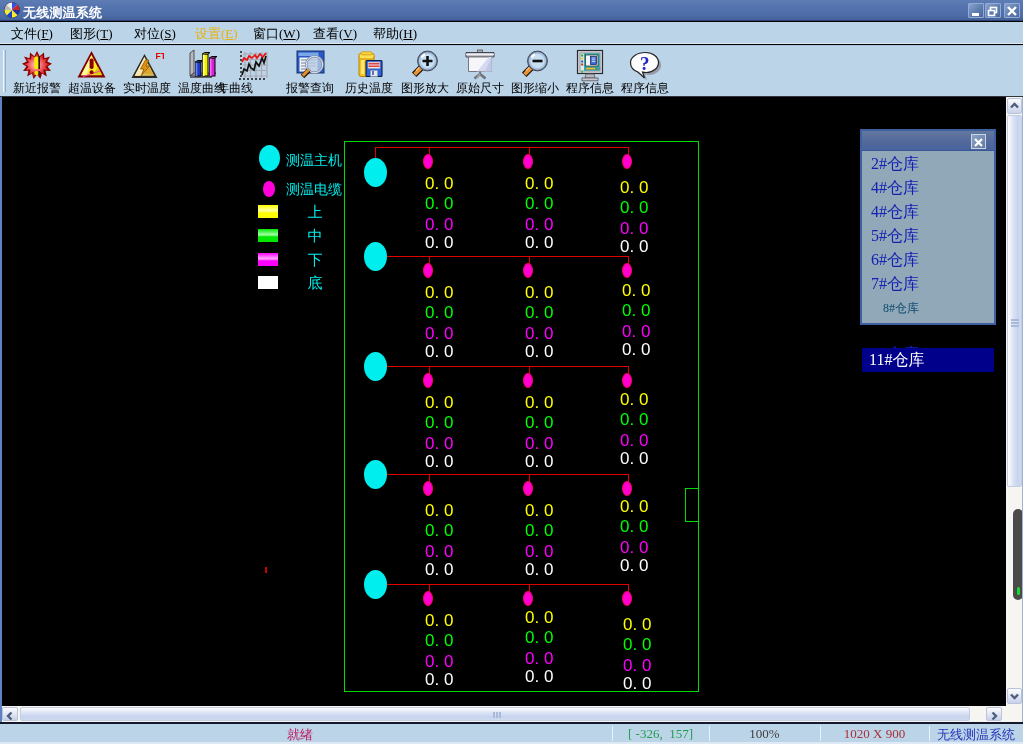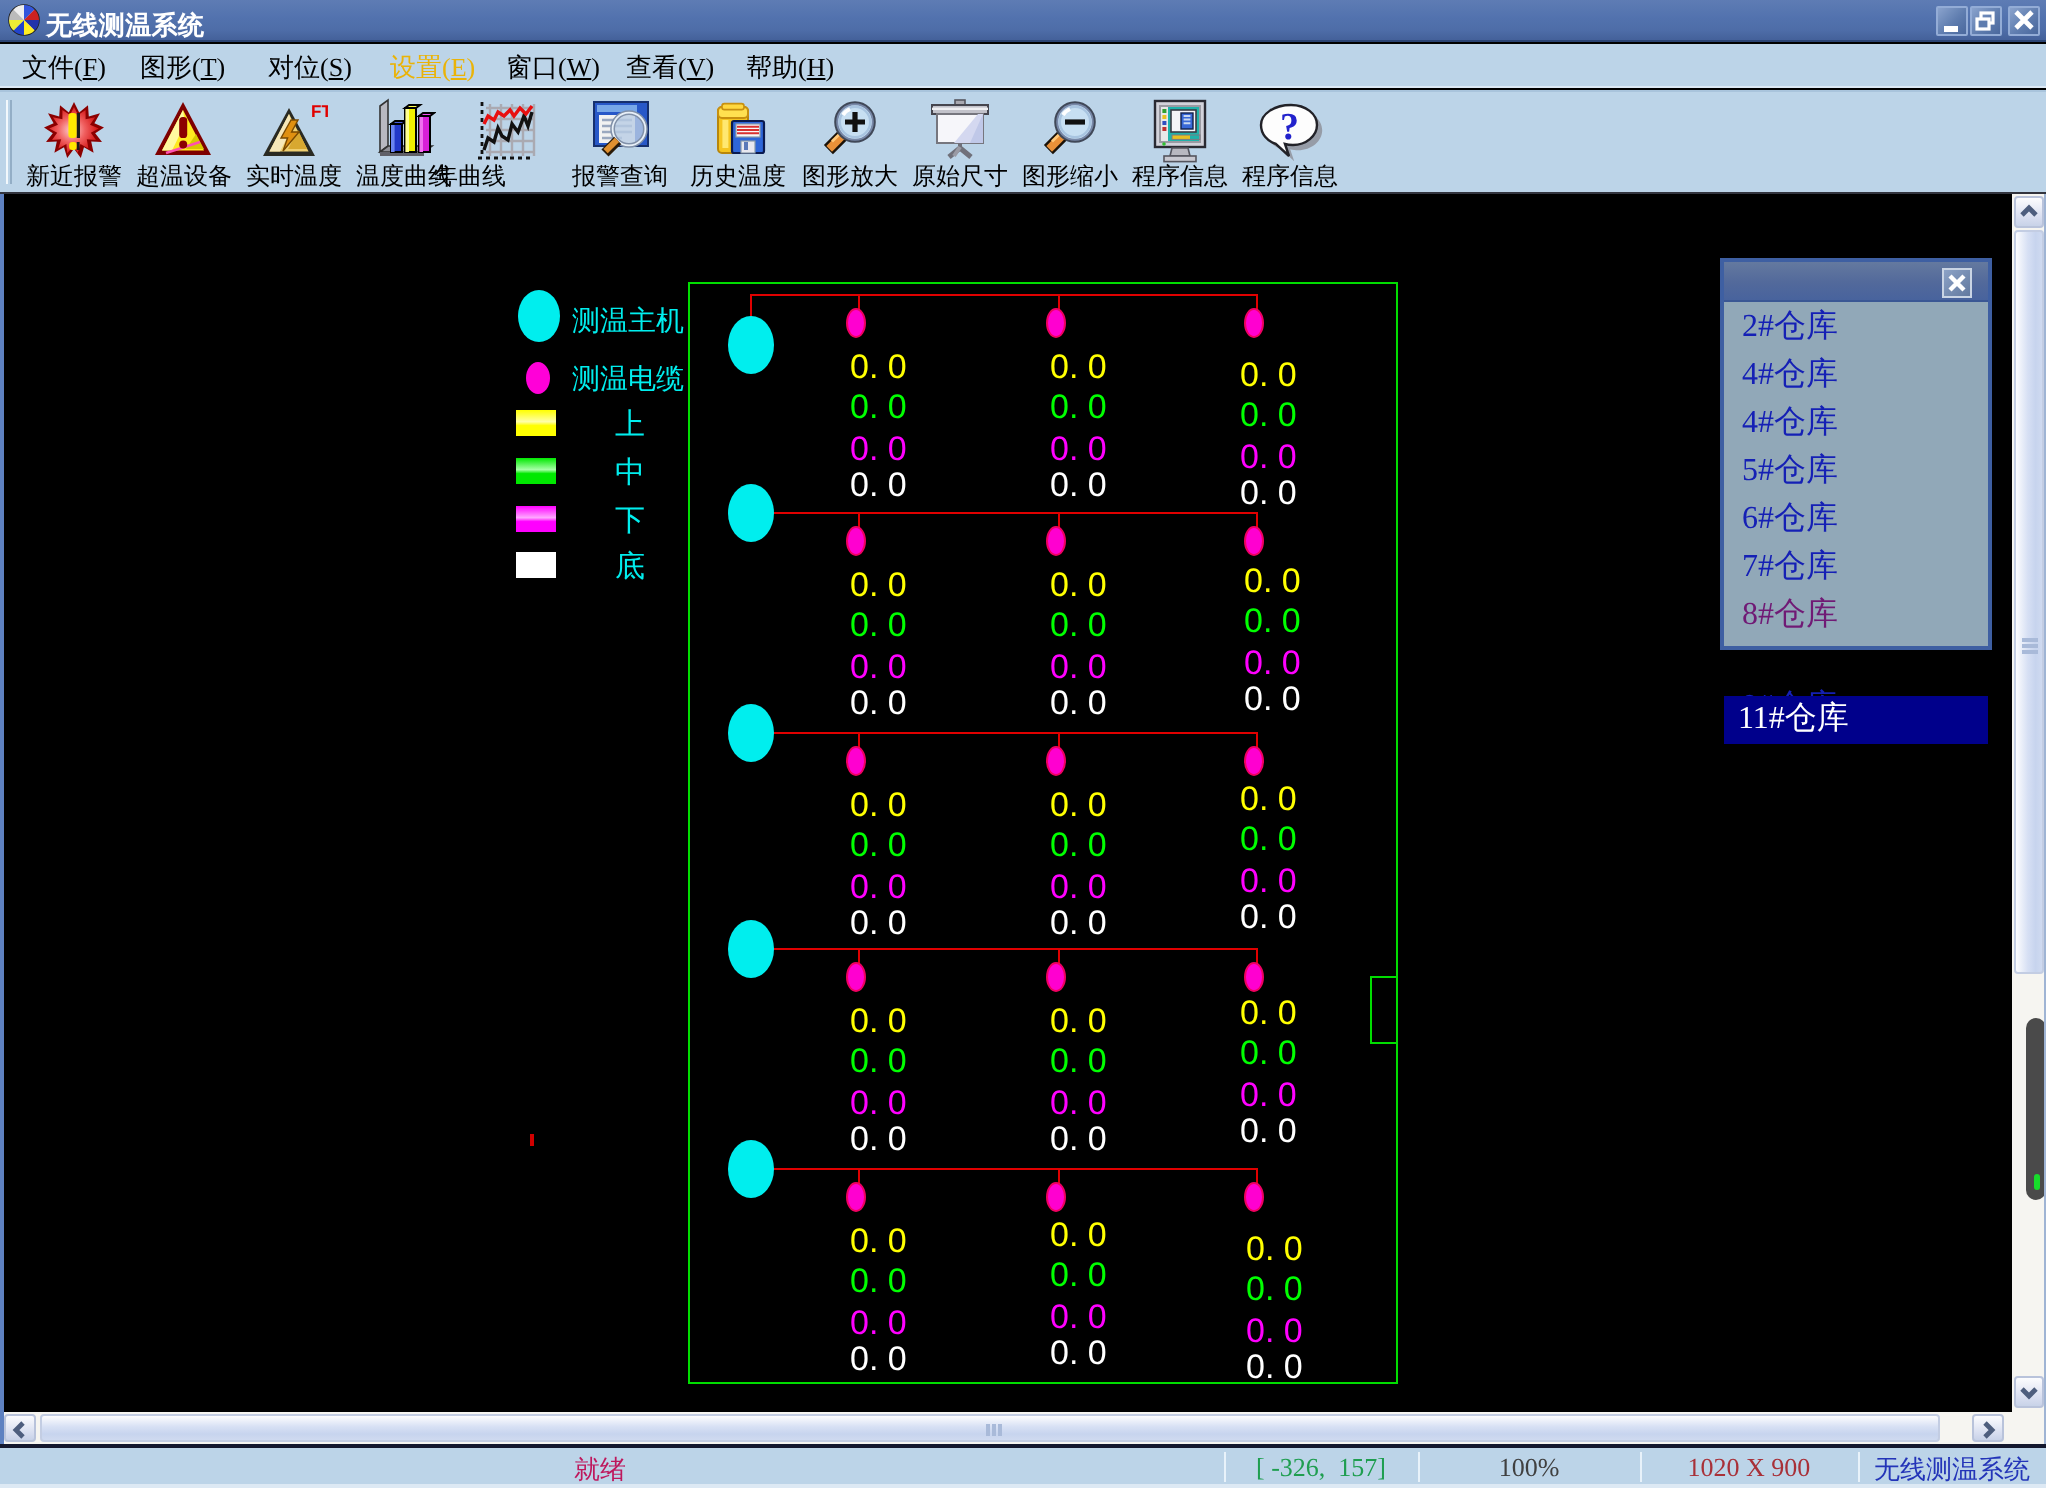--- a/index.html
+++ b/index.html
@@ -320,21 +320,21 @@
         <path d="M3 3 L10 10 M10 3 L3 10" stroke="#fff" stroke-width="2.2"></path>
       </svg>
   </div>
 
 <div class="abs" style="left:9px;top:21px;height:24px;line-height:24px;font-size:16px;color:#1520B5;">2#仓库</div>
 <div class="abs" style="left:9px;top:45px;height:24px;line-height:24px;font-size:16px;color:#1520B5;">4#仓库</div>
 <div class="abs" style="left:9px;top:69px;height:24px;line-height:24px;font-size:16px;color:#1520B5;">4#仓库</div>
 <div class="abs" style="left:9px;top:93px;height:24px;line-height:24px;font-size:16px;color:#1520B5;">5#仓库</div>
 <div class="abs" style="left:9px;top:117px;height:24px;line-height:24px;font-size:16px;color:#1520B5;">6#仓库</div>
 <div class="abs" style="left:9px;top:141px;height:24px;line-height:24px;font-size:16px;color:#1520B5;">7#仓库</div>
-<div class="abs" style="left:9px;top:165px;height:24px;line-height:24px;font-size:16px;color:#701a75;">8#仓库</div>
+<div class="abs" style="left:21px;top:165px;height:24px;line-height:24px;font-size:12px;color:#0c4a6e;">8#仓库</div>
 <div class="abs" style="left:9px;top:189px;height:24px;line-height:24px;font-size:16px;color:#1520B5;margin-top:22px;">9#仓库</div>
 <div class="abs" style="left:0px;top:217px;width:132px;height:24px;background:#00008B;line-height:24px;font-size:16px;color:#fff;"><span style="margin-left:7px;">11#仓库</span></div>
 </div>
 
 <div class="abs" style="left:1006px;top:97px;width:17px;height:609px;background:#F6F5F1;">
   <div class="abs" style="left:1px;top:1px;width:15px;height:16px;background:linear-gradient(180deg,#FCFCFE,#D8DEF0 70%,#C8D2E8);border:1px solid #B9C3DB;border-radius:2px;">
     <svg width="13" height="14" viewBox="0 0 13 14">
         <path d="M3 8.5 L6.5 5 L10 8.5" fill="none" stroke="#4E5E7E" stroke-width="2.4"></path>
       </svg>
   </div>

